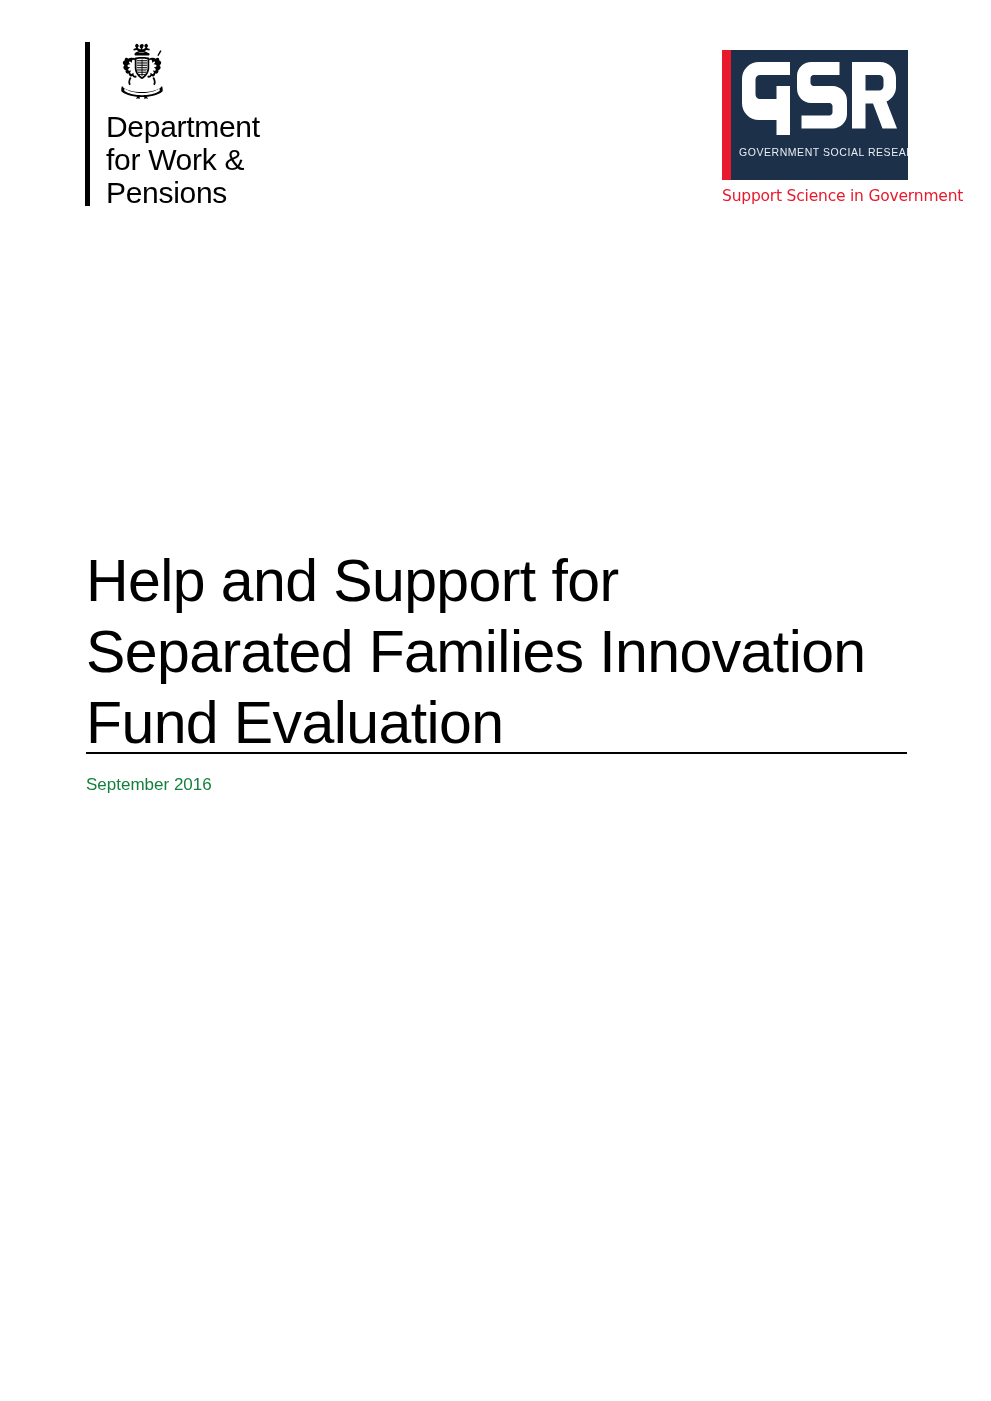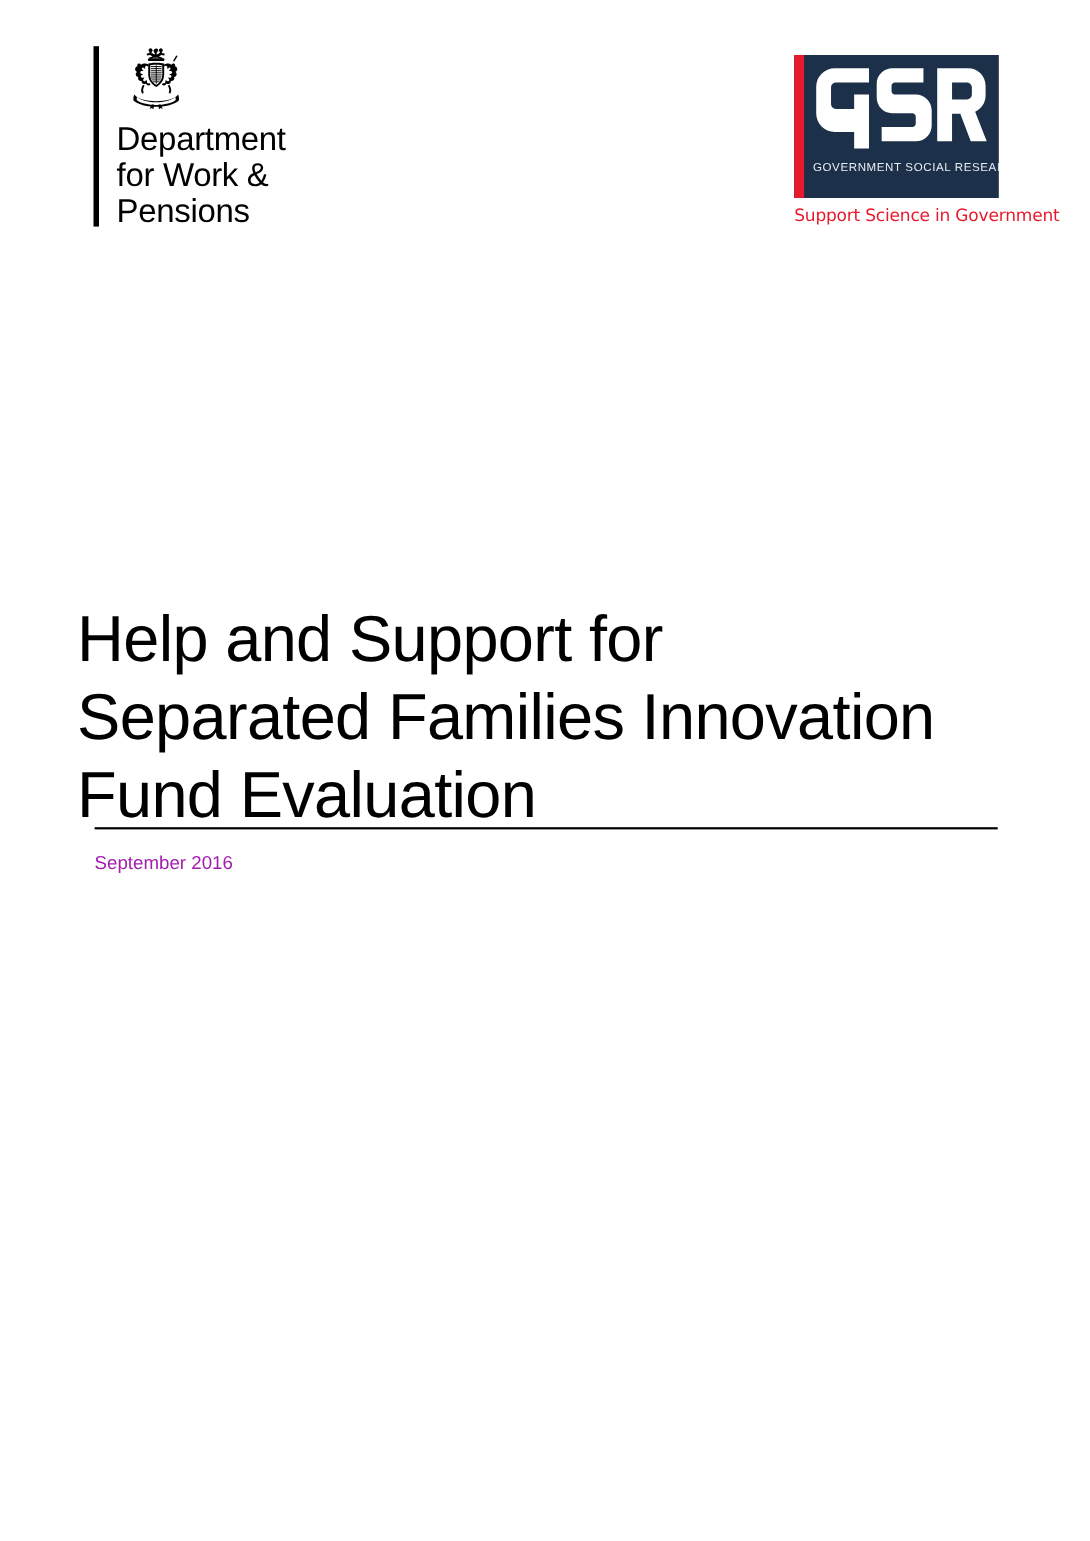--- a/index.html
+++ b/index.html
@@ -113,21 +113,21 @@
     line-height: 19px;
     font-weight: 400;
     color: #e8192c;
     letter-spacing: -0.2px;
     white-space: nowrap;
   }
 
   
   .title {
     position: absolute;
-    left: 70px;
+    left: 86px;
     top: 506px;
     width: 830px;
     font-family: "Liberation Sans", sans-serif;
     font-size: 59px;
     line-height: 71px;
     font-weight: 400;
     color: #000000;
     letter-spacing: -0.6px;
     white-space: pre-line;
   }
@@ -142,21 +142,21 @@
   }
 
   .date {
     position: absolute;
     left: 86px;
     top: 774px;
     font-family: "Liberation Sans", sans-serif;
     font-size: 17px;
     line-height: 22px;
     font-weight: 400;
-    color: #a21caf;
+    color: #15803d;
   }
 </style>
 </head>
 <body>
 
 <div class="page">
 
   <div class="dwp-logo">
     <div class="dwp-rule"></div>
     <div class="dwp-body">

